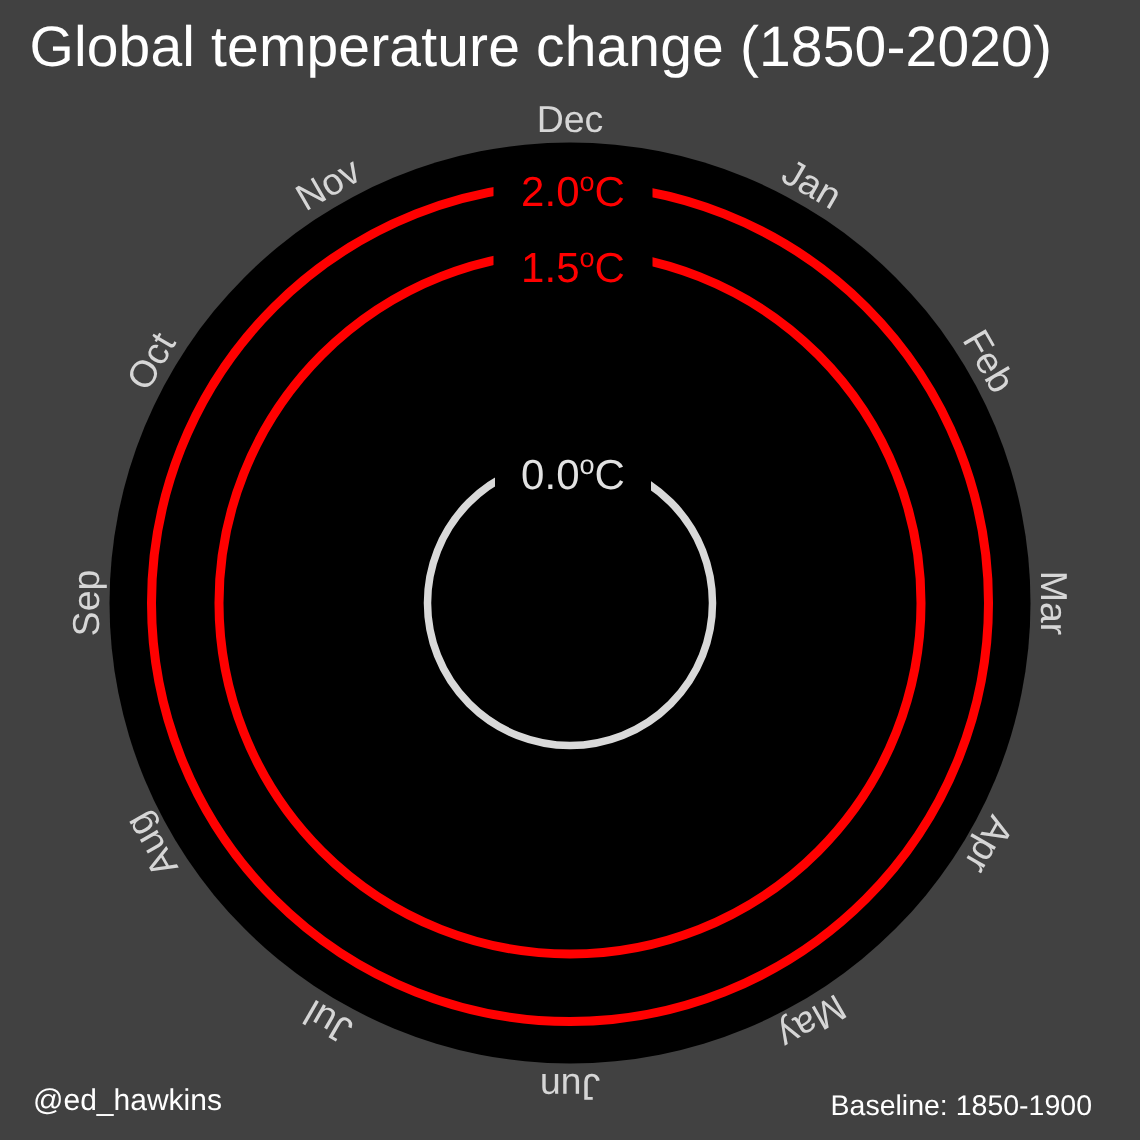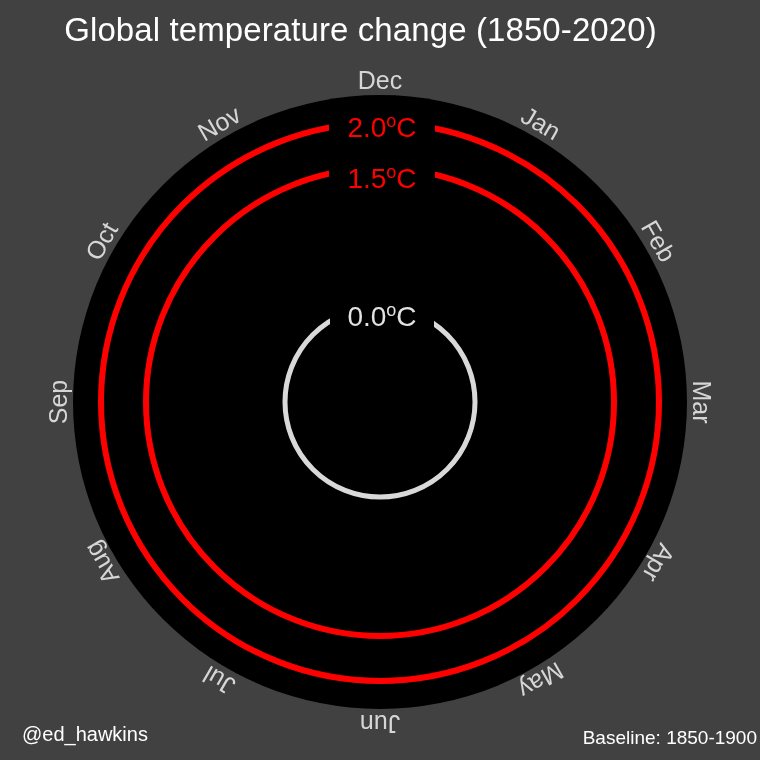--- a/index.html
+++ b/index.html
@@ -20,21 +20,21 @@
     width: 760px;
     height: 760px;
   }
   .title {
     position: absolute;
     top: 11px;
     left: 0;
     width: 721px;
     text-align: center;
     color: #FFFFFF;
-    font-size: 33px;
+    font-size: 38px;
     letter-spacing: 0.1px;
     white-space: nowrap;
   }
   .credit {
     position: absolute;
     left: 22px;
     bottom: 14px;
     color: #FFFFFF;
     font-size: 20px;
     white-space: nowrap;
@@ -43,21 +43,21 @@
     position: absolute;
     right: 20px;
     bottom: 34px;
     color: #FFFFFF;
     font-size: 19px;
     text-align: right;
     white-space: nowrap;
   }
   .baseline {
     position: absolute;
-    right: 3px;
+    right: 32px;
     bottom: 11px;
     color: #FFFFFF;
     font-size: 19px;
     text-align: right;
     white-space: nowrap;
   }
   svg { position: absolute; inset: 0; display: block; }
   .month-label {
     fill: #D6D6D6;
     font-family: "Liberation Sans", sans-serif;

